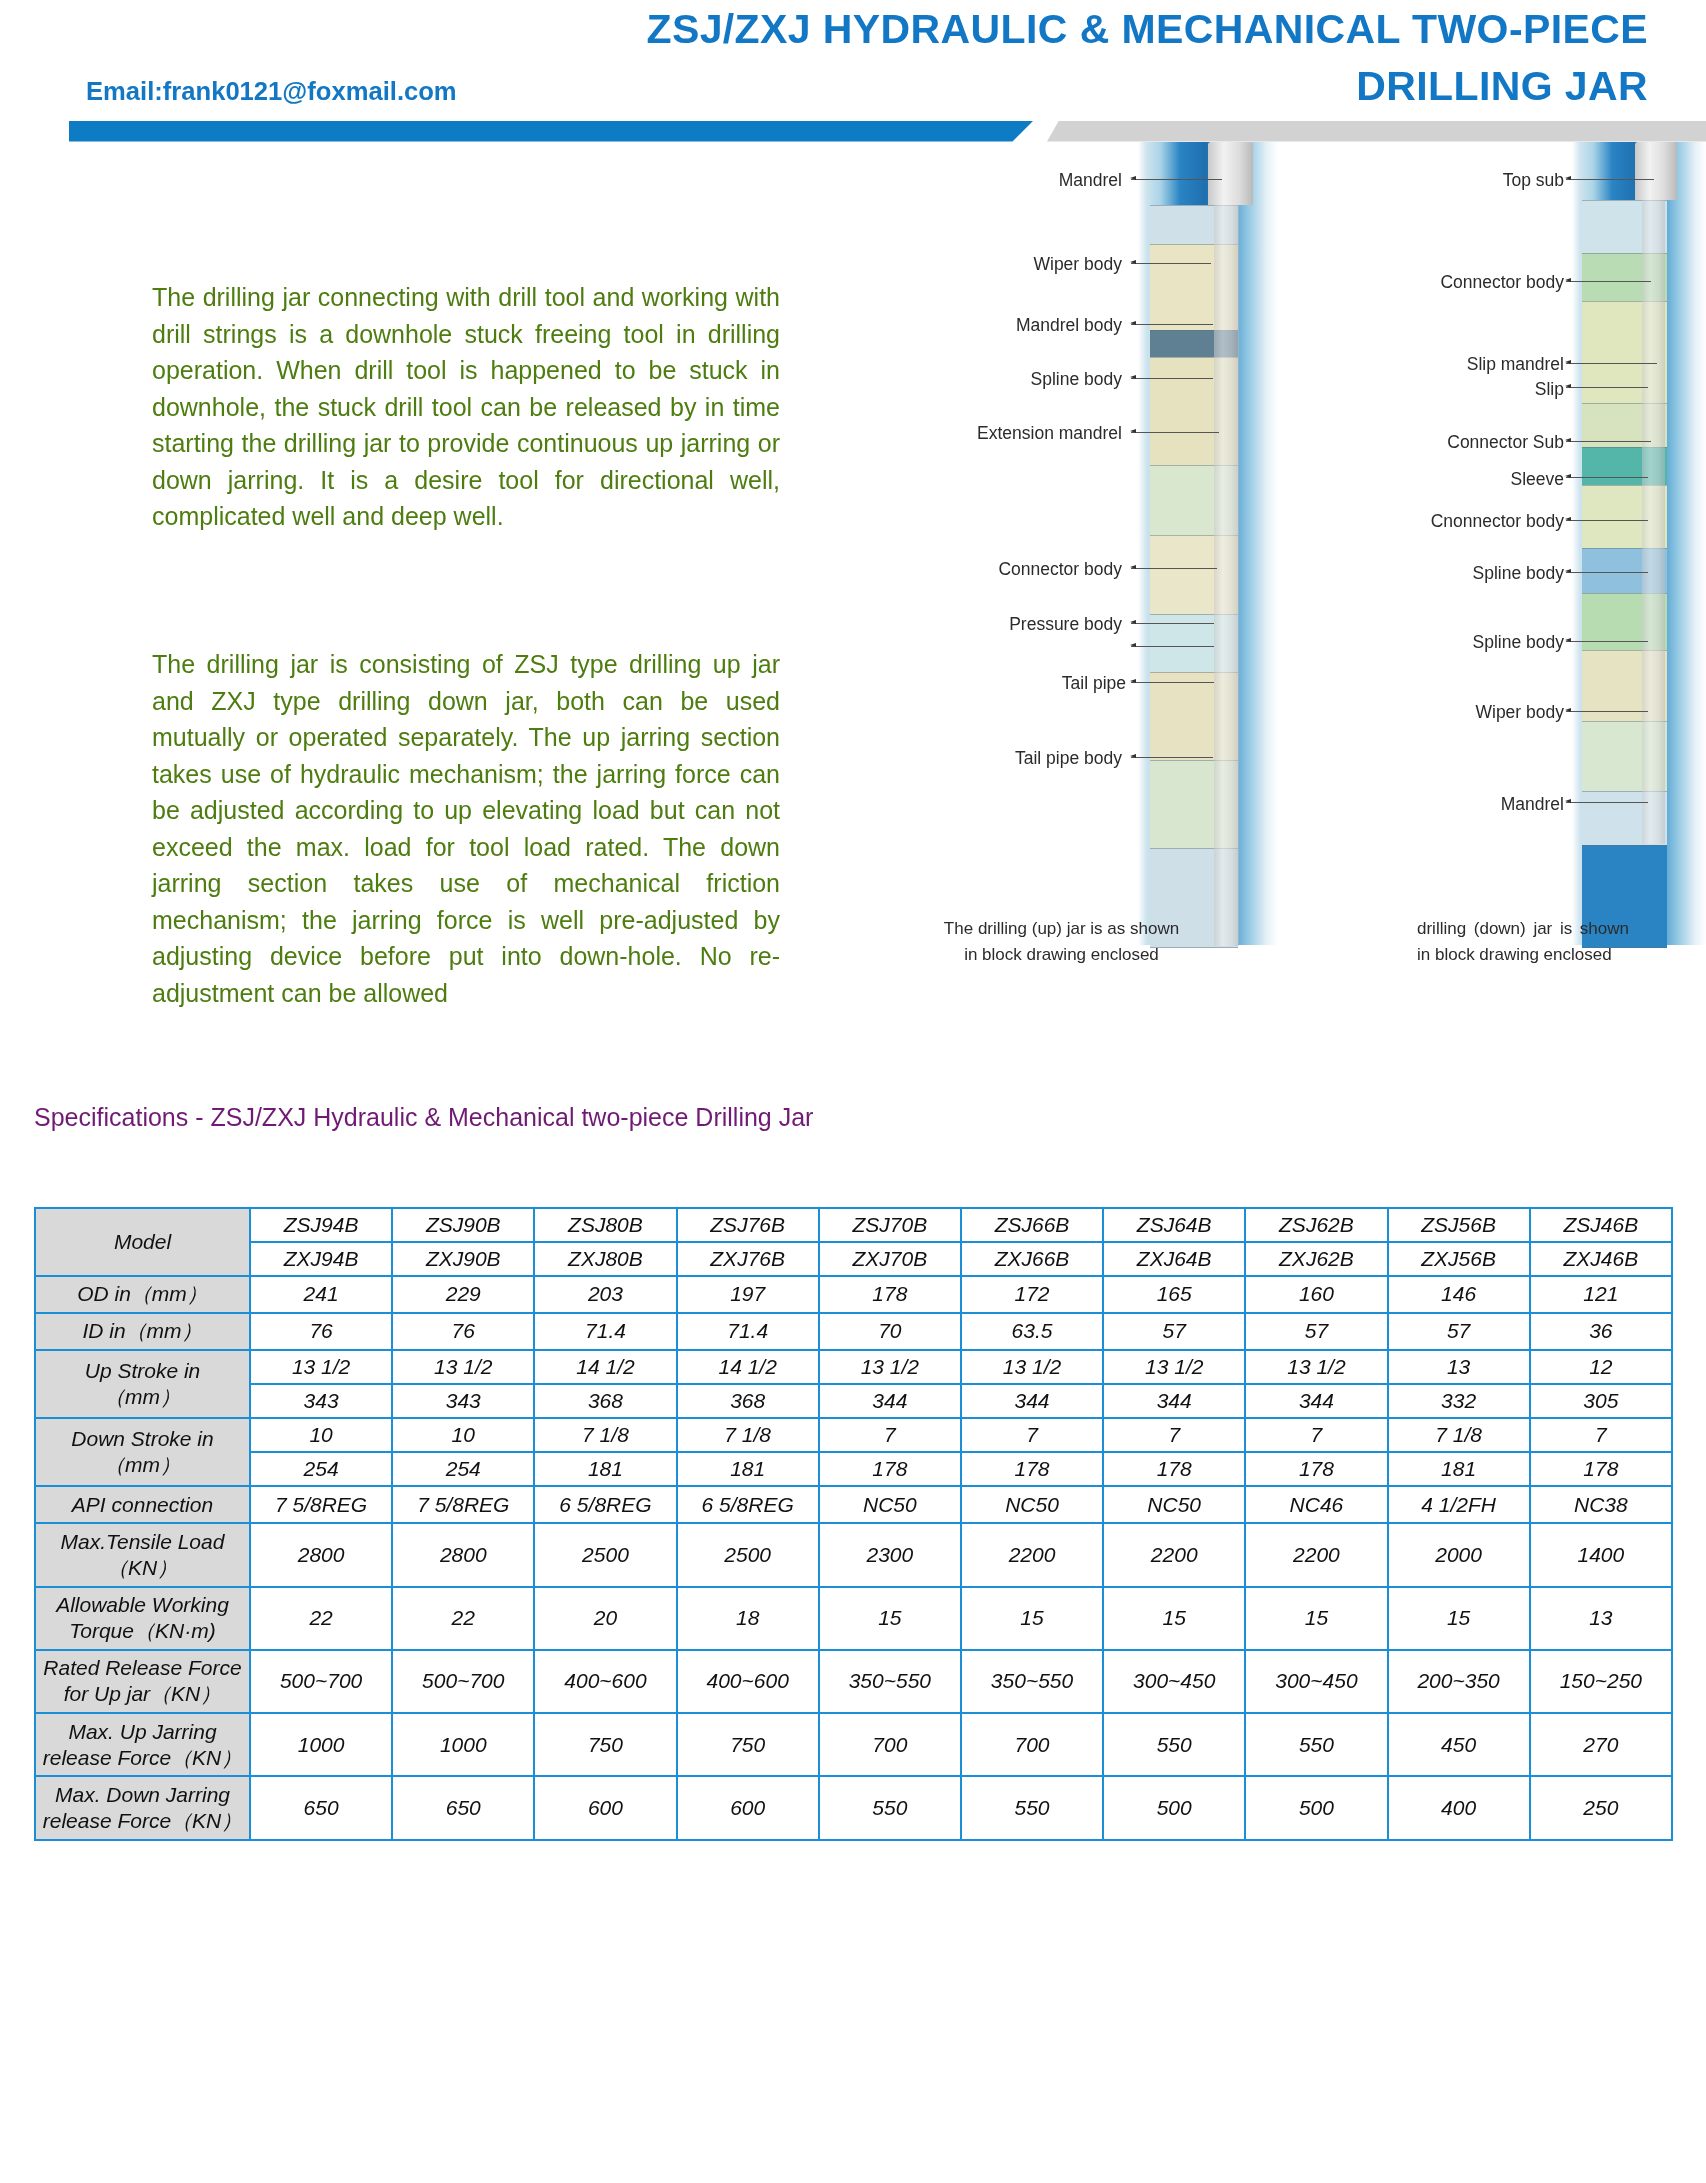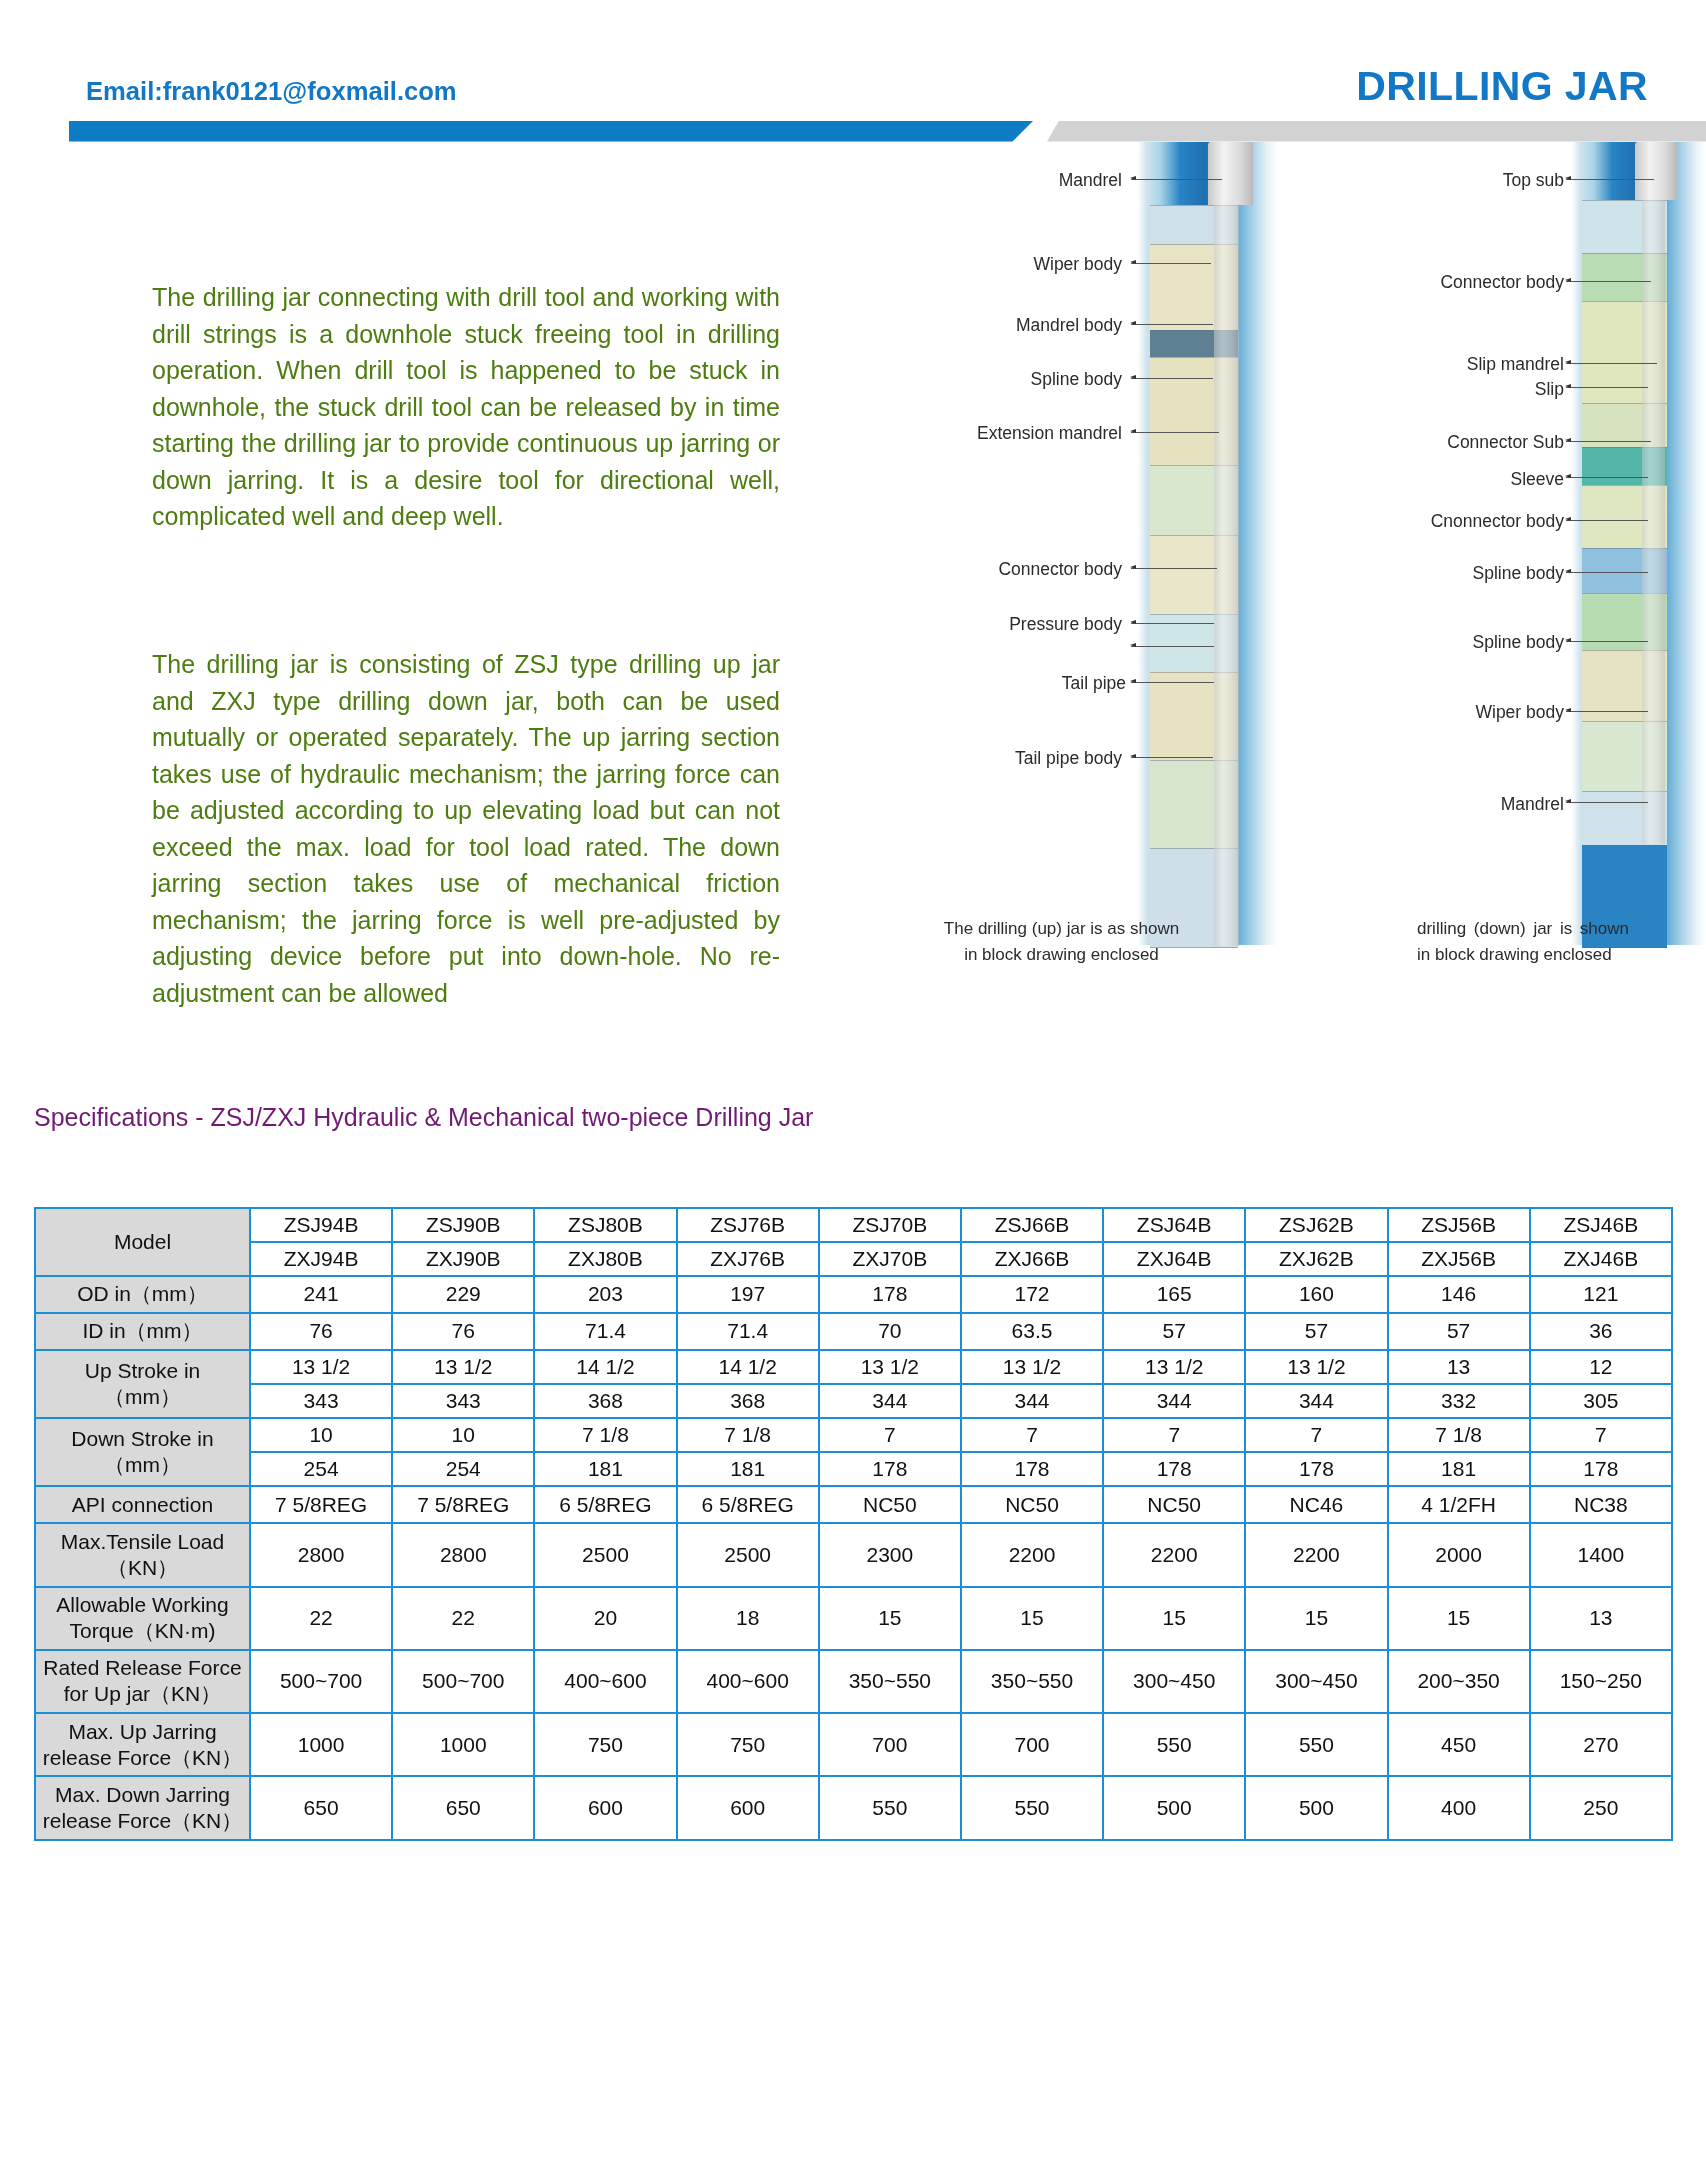--- a/index.html
+++ b/index.html
@@ -157,20 +157,21 @@
     text-align: center;
   }
   .dia-caption.justified { text-align: justify; text-align-last: left; }
 
   
   .spec-table-wrap {
     position: absolute;
     left: 34px;
     top: 1207px;
     width: 1639px;
+    font-style: italic;
   }
   table.spec {
     border-collapse: collapse;
     width: 1639px;
     table-layout: fixed;
   }
   table.spec td {
     border: 2.2px solid #1a8fd8;
     text-align: center;
     vertical-align: middle;
@@ -184,20 +185,21 @@
     background: #d9d9d9;
     font-size: 21px;
     padding: 4.4px 4.4px;
   }
   table.spec col.lab { width: 215px; }
 </style>
 </head>
 <body>
 
 <div class="header">
+  <div class="title-line title-line-1">ZSJ/ZXJ HYDRAULIC &amp; MECHANICAL TWO-PIECE</div>
   <div class="title-line title-line-2">DRILLING JAR</div>
   <div class="email">Email:frank0121@foxmail.com</div>
   <div class="banner-blue"></div>
   <div class="banner-gray"></div>
 </div>
 
 <div class="paragraph para-1">The drilling jar connecting with drill tool and working with drill strings is a downhole stuck freeing tool in drilling operation. When drill tool is happened to be stuck in downhole, the stuck drill tool can be released by in time starting the drilling jar to provide continuous up jarring or down jarring. It is a desire tool for directional well, complicated well and deep well.</div>
 
 <div class="paragraph para-2">
   <span>The drilling jar is consisting of ZSJ type drilling up jar and ZXJ type drilling down jar, both can be used mutually or operated separately. The up jarring section takes use of hydraulic mechanism; the jarring force can be adjusted according to up elevating load but can not exceed the max. load for tool load rated. The down jarring section takes use of mechanical friction mechanism; the jarring force is well pre-adjusted by adjusting device before put into down-hole. No re-adjustment can be allowed</span>

